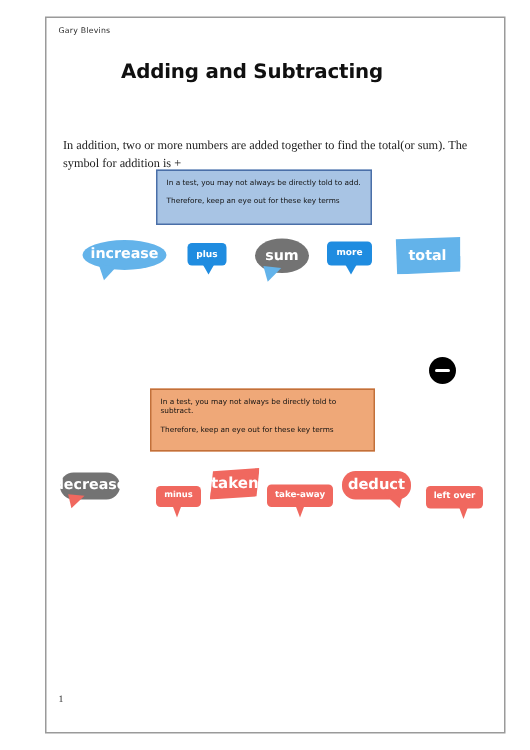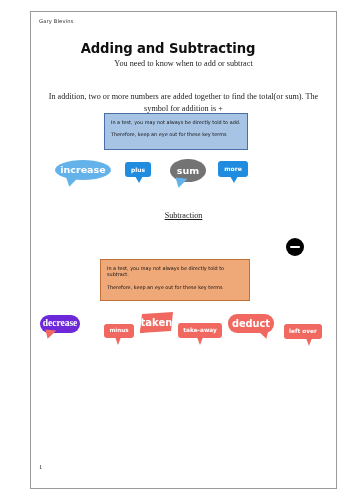--- a/index.html
+++ b/index.html
@@ -62,21 +62,21 @@
     font-size: 8.2px;
     color: #1c1c1c;
   }
   .section-head span { text-decoration: underline; }
   .sec-addition { top: 77px; }
   .sec-subtraction { top: 211px; }
   .para {
     position: absolute;
     left: 42px;
     width: 283px;
-    text-align: center;
+    text-align: left;
     font-family: "Liberation Serif", serif;
     font-size: 8.2px;
     line-height: 11.5px;
     color: #1c1c1c;
   }
   .para-add { top: 91px; }
   .para-sub { top: 226px; }
 
   
   .callout {
@@ -212,24 +212,23 @@
     border-top: 9px solid #63b3ea;
     border-right: 9px solid transparent;
     border-left: 0 solid transparent;
     transform: rotate(-14deg);
   }
 
   
   .r-decrease {
     left: 40px; top: 0px;
     width: 40px; height: 18px;
-    background: #6d28d9;
+    background: #737373;
     border-radius: 9px;
     font-size: 9.5px;
-    font-family: Liberation Serif, serif;
   }
   .r-decrease .tail {
     left: 5px; bottom: -6px;
     border-left: 3px solid transparent;
     border-right: 8px solid transparent;
     border-top: 9px solid #f0685f;
     transform: rotate(5deg);
   }
   .r-minus {
     left: 104px; top: 9px;
@@ -309,21 +308,20 @@
 </style>
 </head>
 <body>
 
 <div class="page">
   <div class="page-frame"></div>
 
   <div class="author">Gary Blevins</div>
 
   <div class="title">Adding and Subtracting</div>
-  <div class="subtitle">You need to know when to add or subtract</div>
 
   <div class="para para-add">In addition, two or more numbers are added together to find the total(or sum). The symbol for addition is +</div>
 
   <div class="callout callout-blue">
     <p>In a test, you may not always be directly told to add.</p>
     <p>Therefore, keep an eye out for these key terms</p>
   </div>
 
   <div class="bubbles bubbles-blue">
     <div class="bub b-increase">
@@ -335,25 +333,26 @@
       <span class="tail"></span>
     </div>
     <div class="bub b-sum">
       <span>sum</span>
       <span class="tail"></span>
     </div>
     <div class="bub b-more">
       <span>more</span>
       <span class="tail"></span>
     </div>
+    <div class="bub b-total">
+      <span>total</span>
+      <span class="tail"></span>
+    </div>
   </div>
 
-  <div class="section-head sec-subtraction">
-    <span>Subtraction</span>
-  </div>
 
   <div class="minus-circle"></div>
 
   <div class="callout callout-orange">
     <p>In a test, you may not always be directly told to subtract.</p>
     <p>Therefore, keep an eye out for these key terms</p>
   </div>
 
   <div class="bubbles bubbles-red">
     <div class="bub r-decrease">

